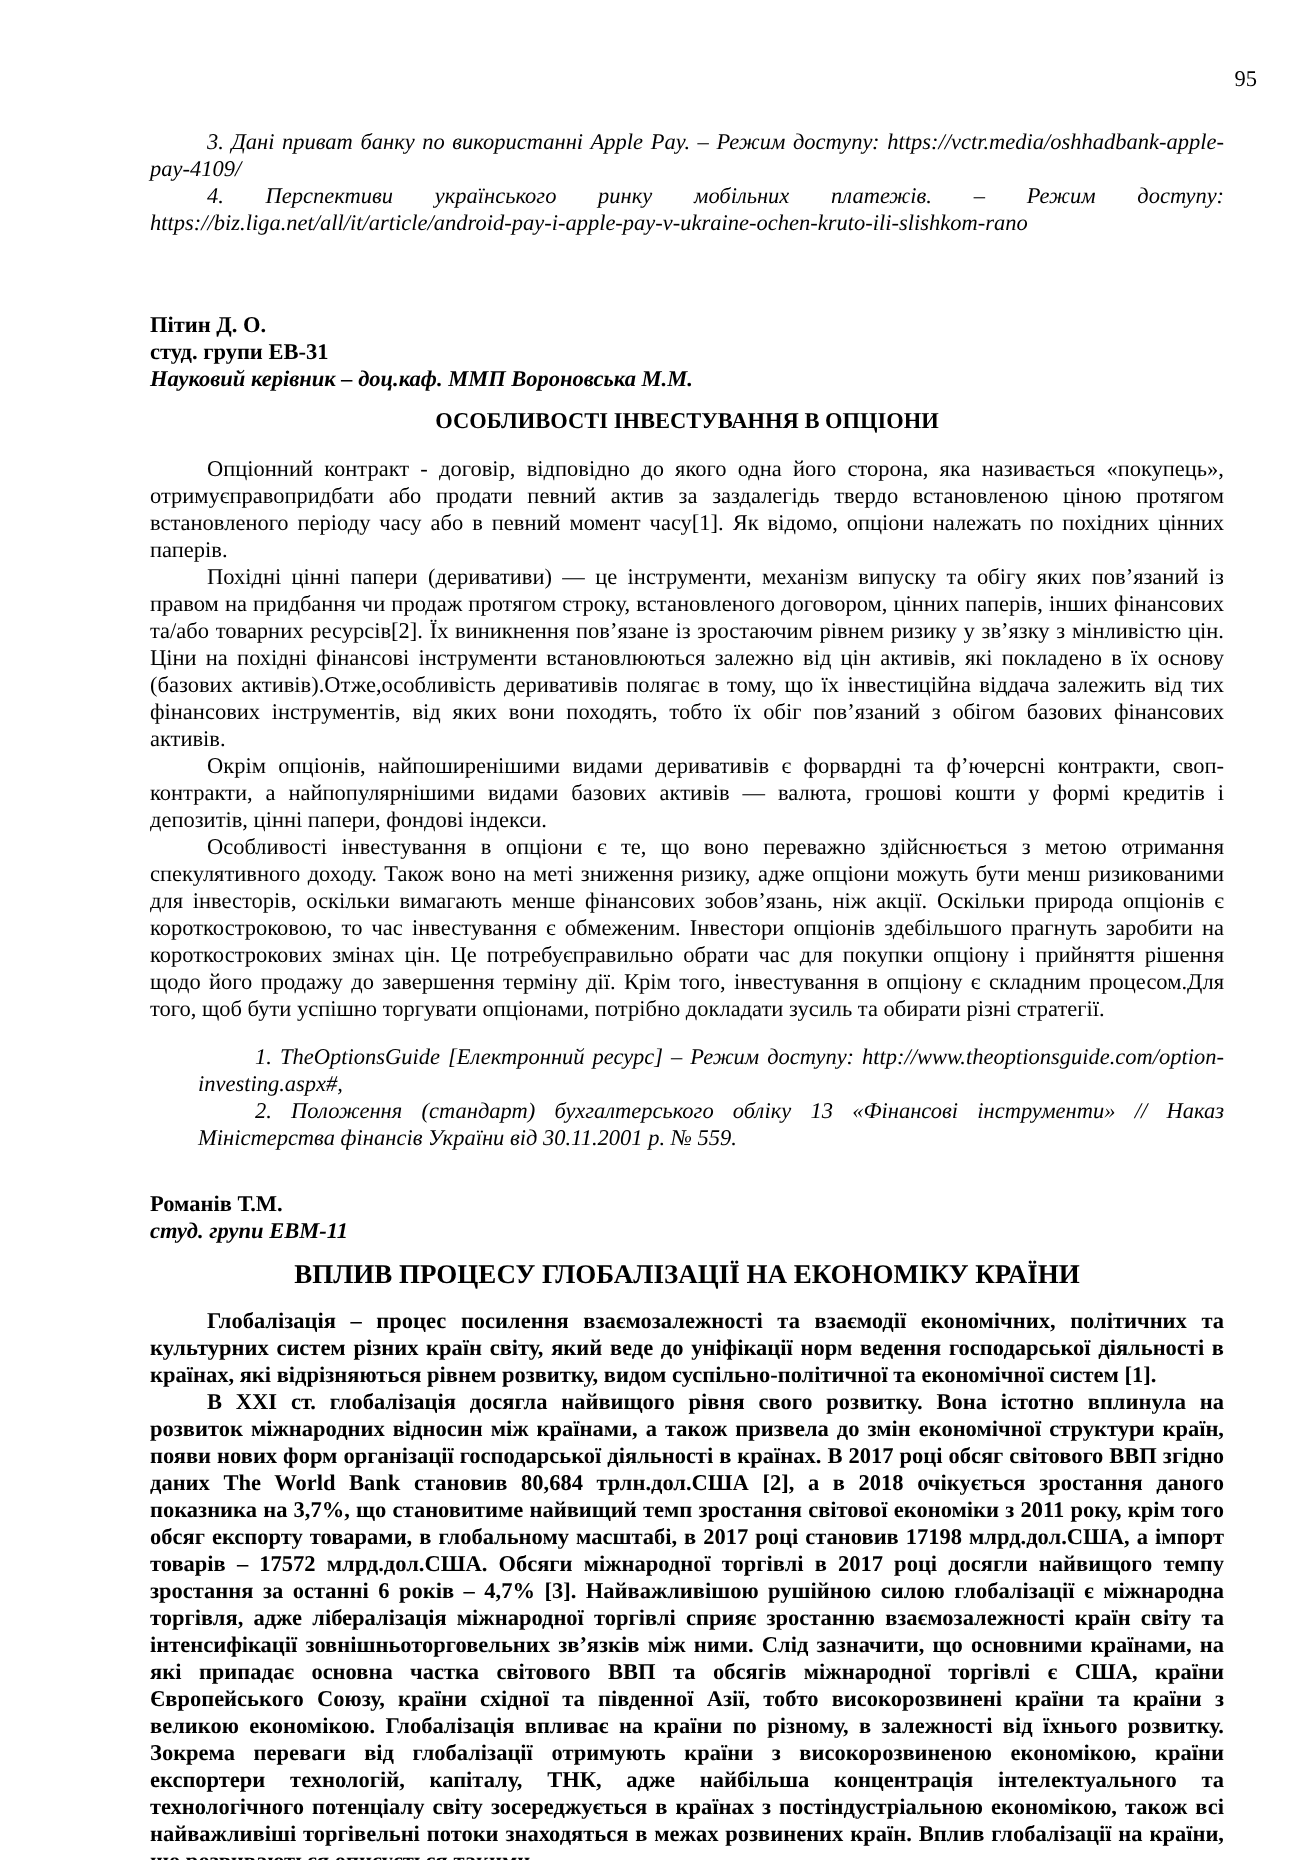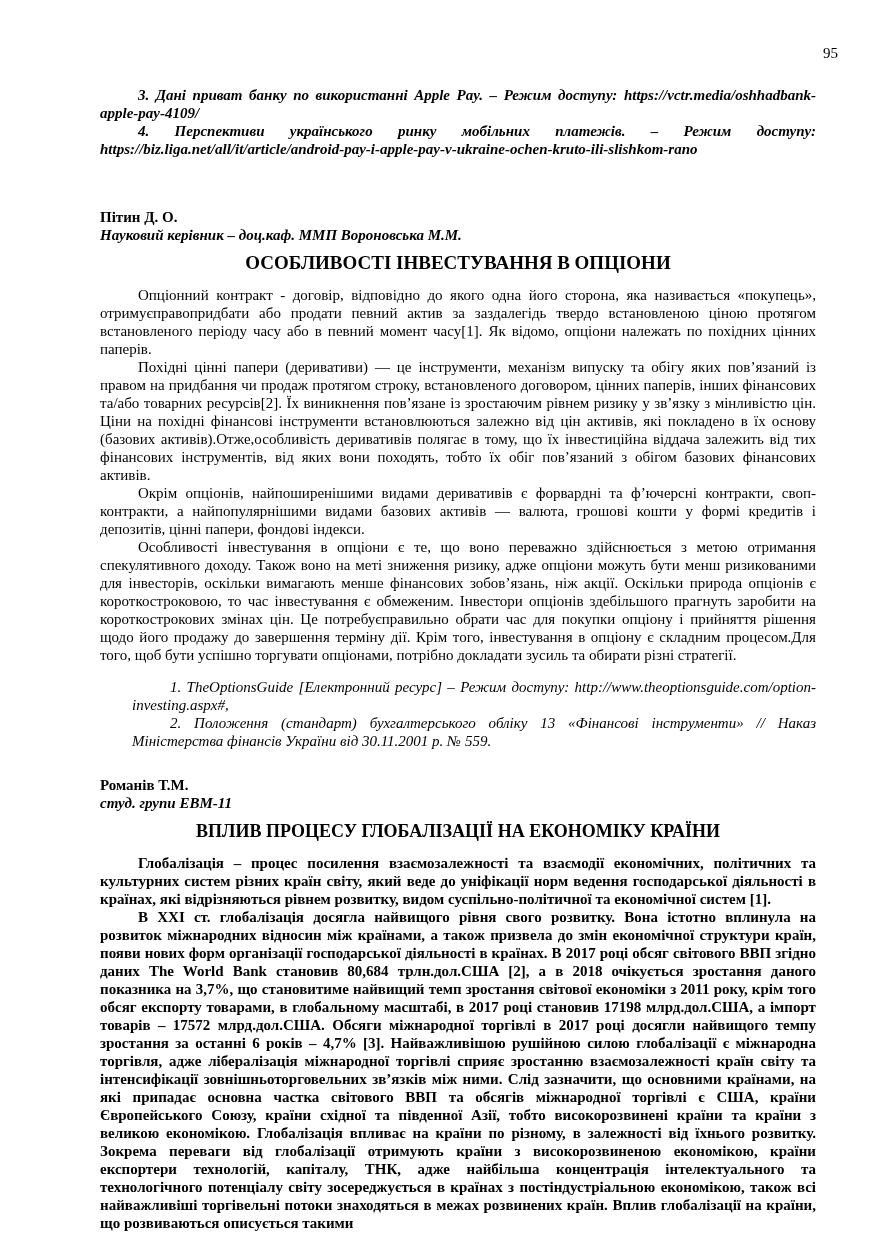--- a/index.html
+++ b/index.html
@@ -28,21 +28,21 @@
     padding: 86px 60px 0 100px;
   }
   p { margin: 0; }
   .para {
     text-align: justify;
     text-indent: 38px;
     overflow-wrap: break-word;
   }
   .italic { font-style: italic; font-weight: bold; }
   .bold { font-weight: bold; }
-  .refs-top { margin-bottom: 26px; font-weight: bold; }
+  .refs-top { margin-bottom: 26px; }
   .ref-item {
     font-style: italic;
     text-align: justify;
     text-indent: 38px;
     overflow-wrap: break-word;
   }
   .author-block {
     text-align: left;
     margin-bottom: 10px;
   }
@@ -69,24 +69,25 @@
       <p class="ref-item">3. Дані приват банку по використанні Apple Pay. – Режим доступу: https://vctr.media/oshhadbank-apple-pay-4109/</p>
       <p class="ref-item">4. Перспективи українського ринку мобільних платежів. – Режим доступу: https://biz.liga.net/all/it/article/android-pay-i-apple-pay-v-ukraine-ochen-kruto-ili-slishkom-rano</p>
     </section>
 
     <div class="spacer-lg"></div>
 
     <section>
 
       <div class="author-block">
         <p class="bold">Пітин Д. О.</p>
+        <p class="bold">студ. групи ЕВ-31</p>
         <p class="italic">Науковий керівник – доц.каф. ММП Вороновська М.М.</p>
       </div>
 
-      <h1 class="article-title" style="font-size:19px;">ОСОБЛИВОСТІ ІНВЕСТУВАННЯ В ОПЦІОНИ</h1>
+      <h1 class="article-title" style="font-size:15px;">ОСОБЛИВОСТІ ІНВЕСТУВАННЯ В ОПЦІОНИ</h1>
 
       <div class="body-block">
         <p class="para">Опціонний контракт - договір, відповідно до якого одна його сторона, яка називається «покупець», отримуєправопридбати або продати певний актив за заздалегідь твердо встановленою ціною протягом встановленого періоду часу або в певний момент часу[1]. Як відомо, опціони належать по похідних цінних паперів.</p>
         <p class="para">Похідні цінні папери (деривативи) — це інструменти, механізм випуску та обігу яких пов’язаний із правом на придбання чи продаж протягом строку, встановленого договором, цінних паперів, інших фінансових та/або товарних ресурсів[2]. Їх виникнення пов’язане із зростаючим рівнем ризику у зв’язку з мінливістю цін. Ціни на похідні фінансові інструменти встановлюються залежно від цін активів, які покладено в їх основу (базових активів).Отже,особливість деривативів полягає в тому, що їх інвестиційна віддача залежить від тих фінансових інструментів, від яких вони походять, тобто їх обіг пов’язаний з обігом базових фінансових активів.</p>
         <p class="para">Окрім опціонів, найпоширенішими видами деривативів є форвардні та ф’ючерсні контракти, своп-контракти, а найпопулярнішими видами базових активів — валюта, грошові кошти у формі кредитів і депозитів, цінні папери, фондові індекси.</p>
         <p class="para">Особливості інвестування в опціони є те, що воно переважно здійснюється з метою отримання спекулятивного доходу. Також воно на меті зниження ризику, адже опціони можуть бути менш ризикованими для інвесторів, оскільки вимагають менше фінансових зобов’язань, ніж акції. Оскільки природа опціонів є короткостроковою, то час інвестування є обмеженим. Інвестори опціонів здебільшого прагнуть заробити на короткострокових змінах цін. Це потребуєправильно обрати час для покупки опціону і прийняття рішення щодо його продажу до завершення терміну дії. Крім того, інвестування в опціону є складним процесом.Для того, щоб бути успішно торгувати опціонами, потрібно докладати зусиль та обирати різні стратегії.</p>
       </div>
 
       <div class="refs-block">
         <p class="ref-item">1. TheOptionsGuide [Електронний ресурс] – Режим доступу: http://www.theoptionsguide.com/option-investing.aspx#,</p>

